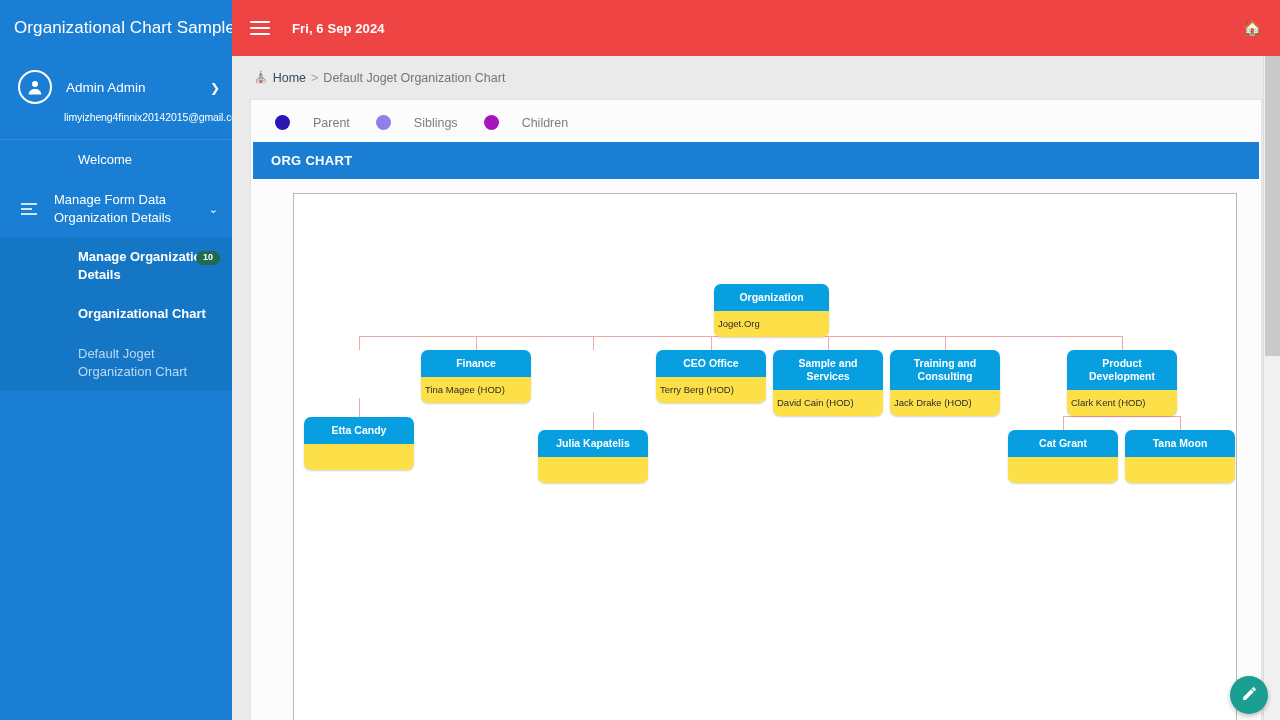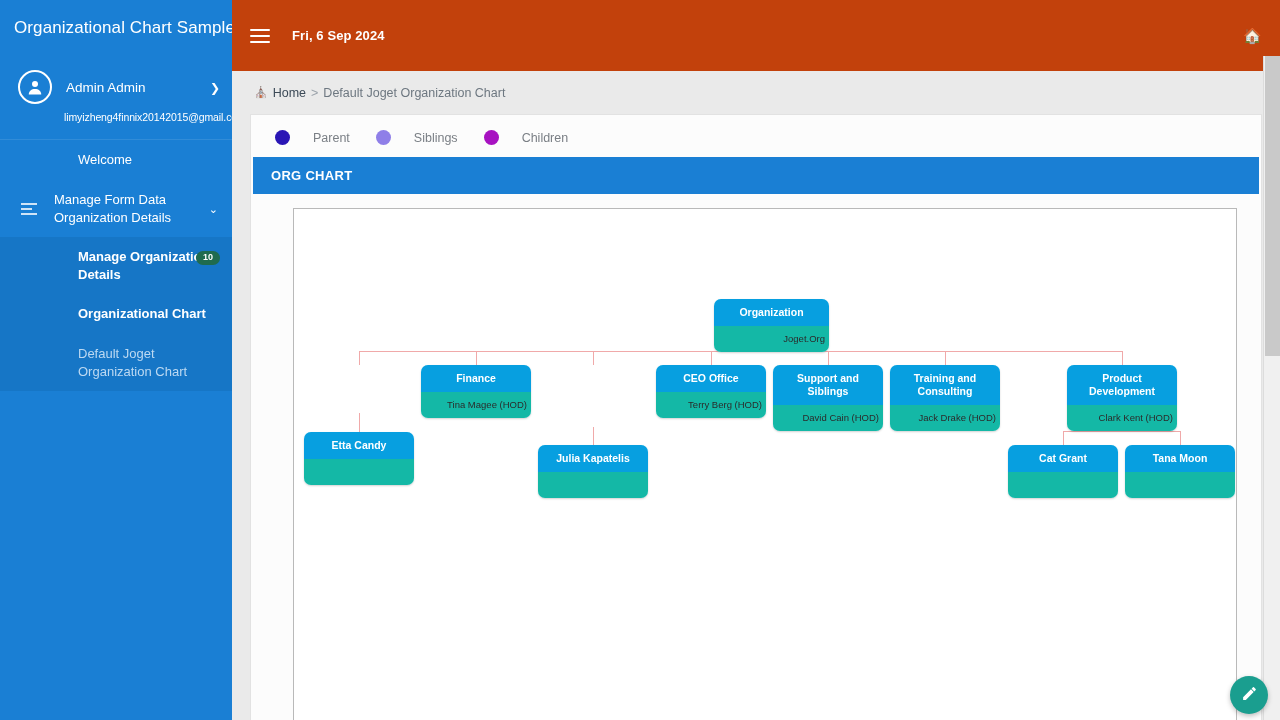--- a/index.html
+++ b/index.html
@@ -78,21 +78,21 @@
     font-size: 9px; font-weight: bold;
     border-radius: 9px; padding: 2px 7px 3px 7px;
     line-height: 1;
   }
   .hamburger-lines { display:flex; flex-direction:column; gap:3px; }
   .hamburger-lines i { display:block; height:2px; background:#cfe4f7; }
 
   
   .main { flex: 1 1 auto; height: 720px; position: relative; background: #eaeaea; overflow:hidden; }
   .topbar {
-    height: 71px; background: #c2410c;
+    height: 56px; background: #ef4444;
     display: flex; align-items: center;
     padding: 0 18px 0 18px;
     color: #fff;
   }
   .topbar-burger { display:flex; flex-direction:column; gap:4px; width:20px; cursor:pointer; }
   .topbar-burger i { display:block; height:2px; background:#fff; border-radius:1px; }
   .topbar-date { margin-left: 22px; font-size: 13px; font-weight: bold; letter-spacing:.1px; }
   .topbar-spacer { flex: 1 1 auto; }
   .topbar-home { font-size: 15px; color:#fff; }
 
@@ -153,24 +153,24 @@
   .node .node-title {
     background: #079fe0;
     color: #ffffff;
     font-size: 10.5px;
     font-weight: bold;
     text-align: center;
     padding: 7px 4px;
     line-height: 1.25;
   }
   .node .node-sub {
-    background: #14b8a6;
+    background: #fde047;
     color: #2b2b2b;
     font-size: 9.5px;
-    text-align: right;
+    text-align: left;
     padding: 7px 4px;
     line-height: 1.2;
     min-height: 25px;
   }
   .conn { position: absolute; background: #f0a9a9; }
   .conn-h { height: 1px; }
   .conn-v { width: 1px; }
 
   .fab {
     position: absolute;
@@ -315,21 +315,21 @@
             </div>
             <div class="node" style="left: 127px; top: 156px; width: 110px;">
               <div class="node-title">Finance</div>
               <div class="node-sub">Tina Magee (HOD)</div>
             </div>
             <div class="node" style="left: 362px; top: 156px; width: 110px;">
               <div class="node-title">CEO Office</div>
               <div class="node-sub">Terry Berg (HOD)</div>
             </div>
             <div class="node" style="left: 479px; top: 156px; width: 110px;">
-              <div class="node-title">Support and Siblings</div>
+              <div class="node-title">Sample and Services</div>
               <div class="node-sub">David Cain (HOD)</div>
             </div>
             <div class="node" style="left: 596px; top: 156px; width: 110px;">
               <div class="node-title">Training and Consulting</div>
               <div class="node-sub">Jack Drake (HOD)</div>
             </div>
             <div class="node" style="left: 773px; top: 156px; width: 110px;">
               <div class="node-title">Product Development</div>
               <div class="node-sub">Clark Kent (HOD)</div>
             </div>

